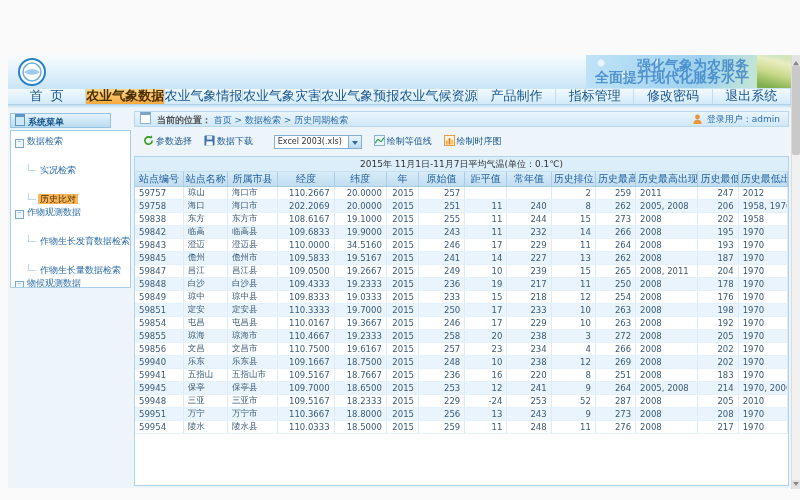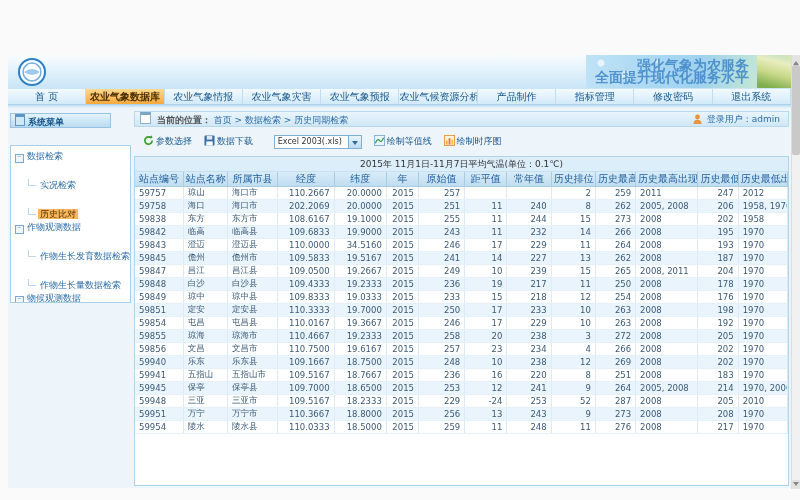--- a/index.html
+++ b/index.html
@@ -22,33 +22,33 @@
         radial-gradient(circle at 70px 6px,rgba(255,255,255,.5) 2px,transparent 3px),
         linear-gradient(100deg,#bfe2f6 0%,#9fd2f0 55%,#bfe4d8 80%,#d9e6b0 100%);}
   .plant{position:absolute;right:0;top:0;width:34px;height:33px;
       background:linear-gradient(15deg,#7fae4e 10%,#c9d98a 45%,#e9edc0 75%,transparent 90%);}
   .slogan{position:absolute;right:42px;top:4px;text-align:right;font-size:14px;line-height:12px;
           color:#3f86c8;opacity:.85;font-weight:bold;}
 
   
   .nav{position:absolute;left:0;top:34px;width:100%;height:15px;display:flex;
        background:linear-gradient(#f2fafe,#d2eaf9);border-bottom:1px solid #aed2e9;}
-  .tab{flex:1;text-align:center;font-size:10px;line-height:15px;color:#17568c;
-       border-right:1px solid #c2ddf0;cursor:pointer;white-space:nowrap;overflow:hidden;}
+  .tab{flex:1;text-align:center;font-size:13px;line-height:15px;color:#17568c;
+       border-right:1px solid #c2ddf0;cursor:pointer;white-space:nowrap;overflow:hidden;font-family:Liberation Mono, monospace;}
   .tab.active{background:linear-gradient(#ffd98e,#f6a93c);color:#4a3000;font-weight:bold;}
   .navstrip{position:absolute;left:0;top:50px;width:100%;height:3px;
        background:linear-gradient(#bcdcf0,#e9f4fb);}
 
   
   .sidehd{position:absolute;left:2px;top:58px;width:101px;height:15px;
       background:linear-gradient(#e4f3fd,#badbf0);border:1px solid #96c3e2;box-sizing:border-box;
       font-size:9px;font-weight:bold;color:#17568c;line-height:13px;padding-left:4px;}
   .sidehd .wicon{display:inline-block;width:8px;height:8px;border:1px solid #5d96c4;background:#cfe8f8;
       border-top:3px solid #5d96c4;vertical-align:-1px;margin-right:3px;}
-  .tree{position:absolute;left:2px;top:90px;width:121px;height:158px;background:#fff;
+  .tree{position:absolute;left:2px;top:75px;width:121px;height:158px;background:#fff;
       border:1px solid #a9cfe8;box-sizing:border-box;padding:4px 0 0 4px;overflow:hidden;font-family:Liberation Serif, serif;}
   .trow{height:13px;line-height:13px;font-size:9px;color:#2d6da8;white-space:nowrap;overflow:hidden;cursor:pointer;}
   .trow .exp{display:inline-block;width:7px;height:7px;border:1px solid #7aa8cc;background:#eef6fc;
       font-size:7px;line-height:5px;text-align:center;color:#41719c;vertical-align:0px;margin-right:3px;}
   .trow .exp::before{content:"\2212";}
   .trow.child{padding-left:13px;margin-top:16px;}
   .trow.child .twig{display:inline-block;width:7px;height:6px;border-left:1px solid #bcd7ea;
       border-bottom:1px solid #bcd7ea;vertical-align:2px;margin-right:2px;}
   .trow.child .lbl{padding:0 2px;}
   .trow.child.sel .lbl{background:#f9b65a;color:#4a3000;}

